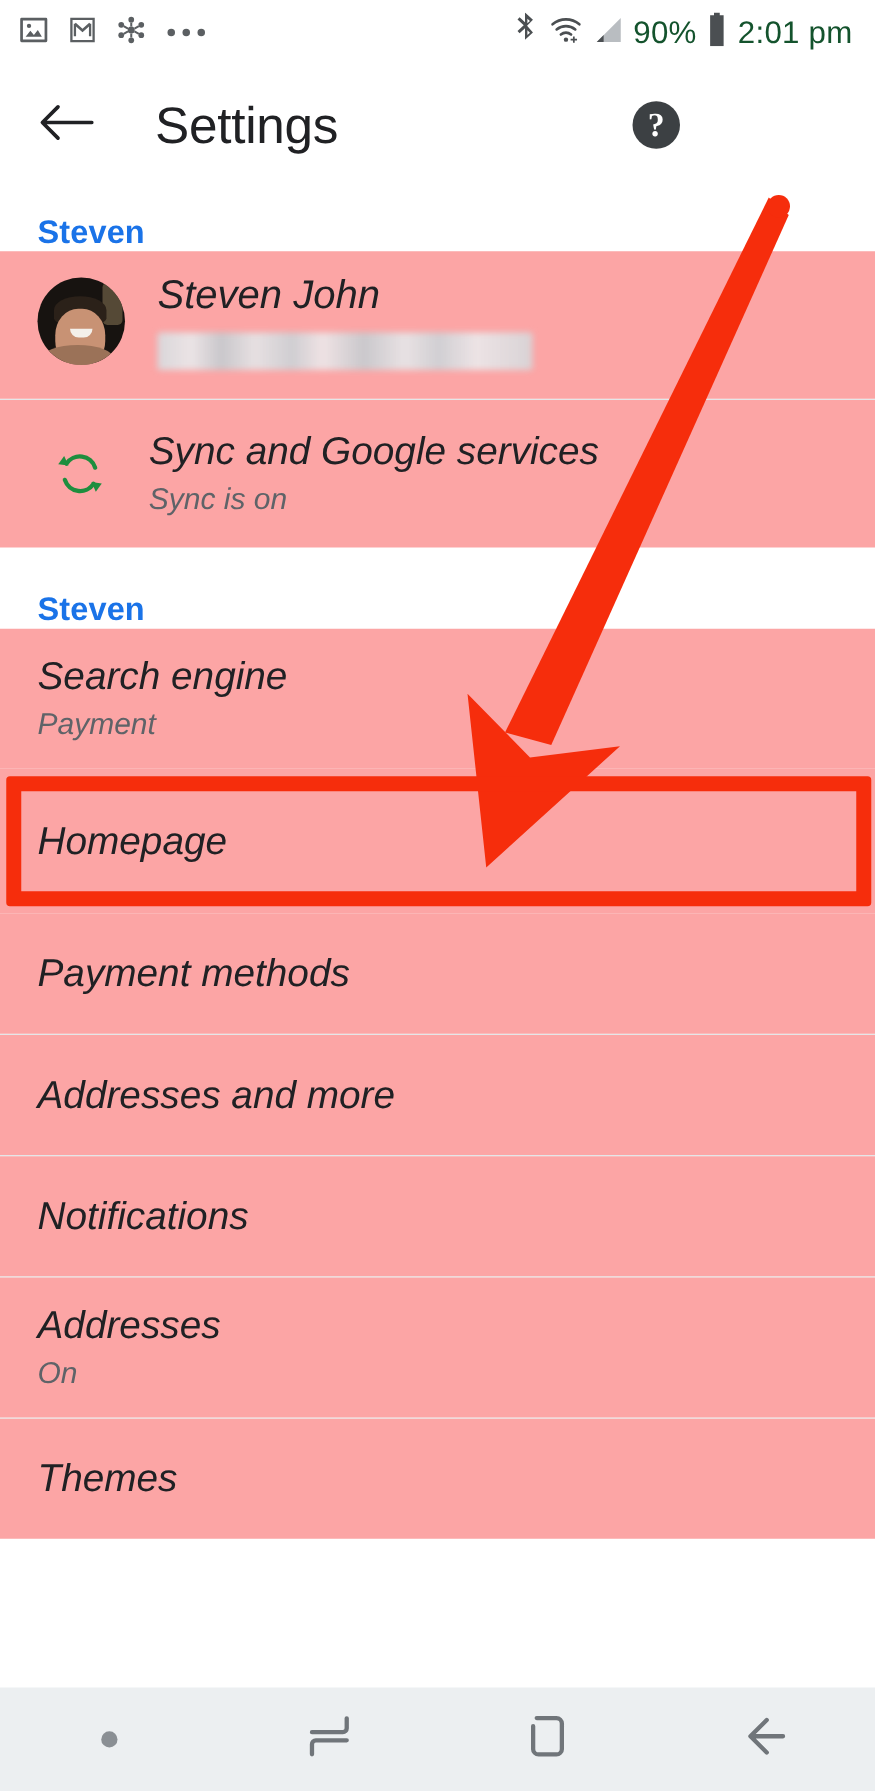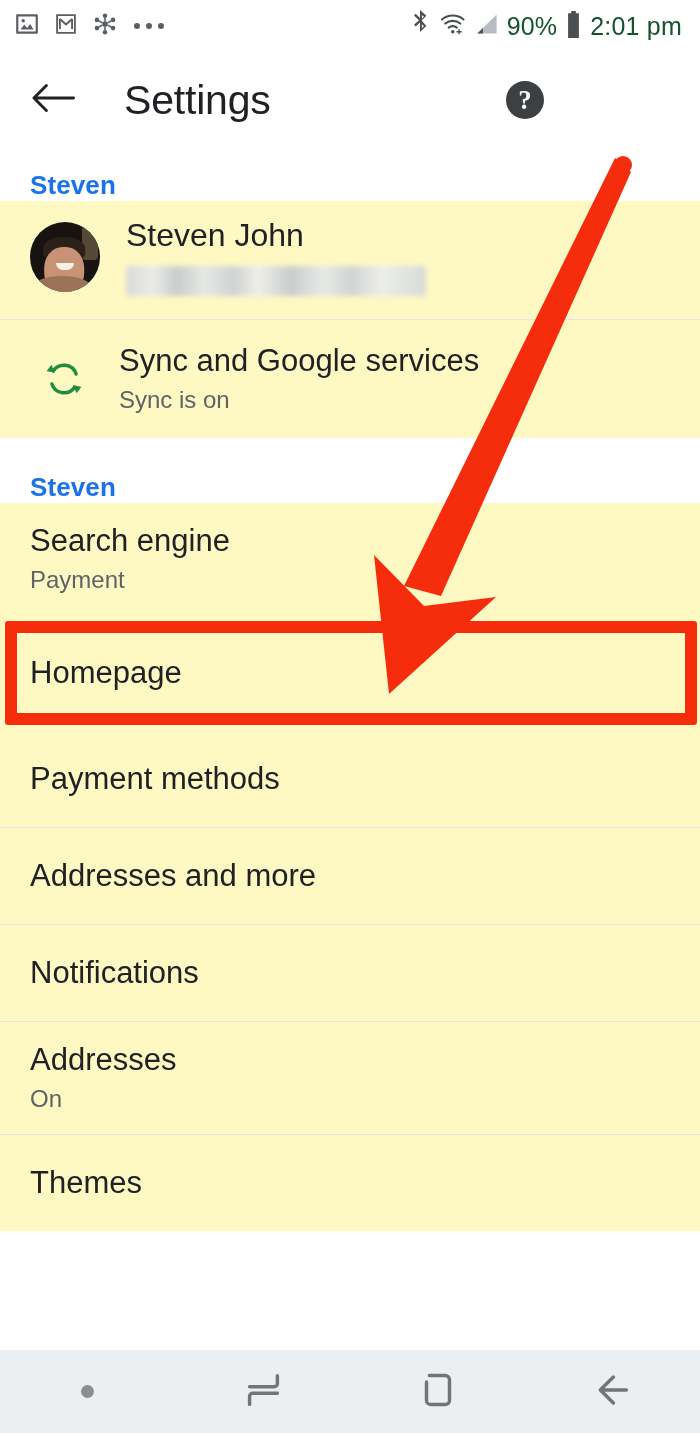--- a/index.html
+++ b/index.html
@@ -57,21 +57,21 @@
   }
 
   
   .content { position: absolute; top: 148px; left: 0; width: 700px; }
 
   .section-header {
     font-size: 26px; font-weight: 700; color: #1a73e8;
     padding: 22px 0 0 30px; letter-spacing: .1px;
   }
 
-  .row { position: relative; padding: 0 30px; background: #fef9c3; }
+  .row { position: relative; padding: 0 30px; background: #fca5a5; font-style: italic; }
   .row-inner { display: flex; align-items: center; min-height: 96px; }
   .row-title { font-size: 31px; color: #202124; line-height: 1.18; }
   .row-sub { font-size: 24px; color: #5f6368; line-height: 1.2; margin-top: 6px; }
   .row-textcol { display: flex; flex-direction: column; justify-content: center; }
   .divider { height: 1px; background: #e4e6e8; width: 100%; }
 
   
   .account-row .row-inner { min-height: 118px; padding: 10px 0 16px 0; }
   .avatar {
     width: 70px; height: 70px; border-radius: 50%; flex: 0 0 70px;

